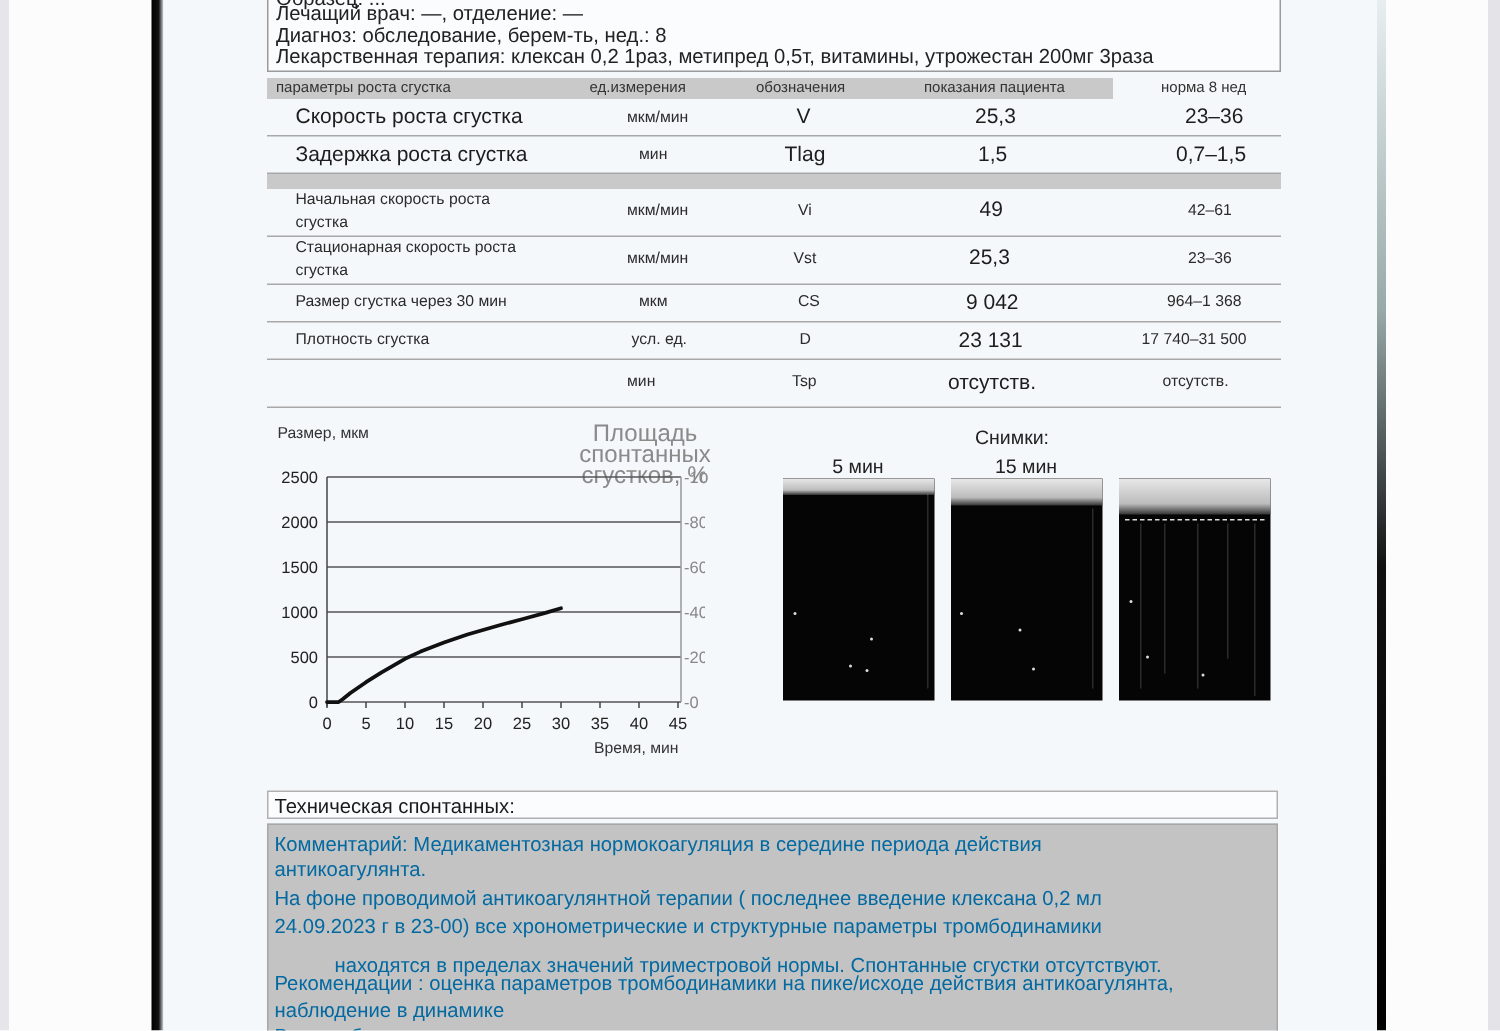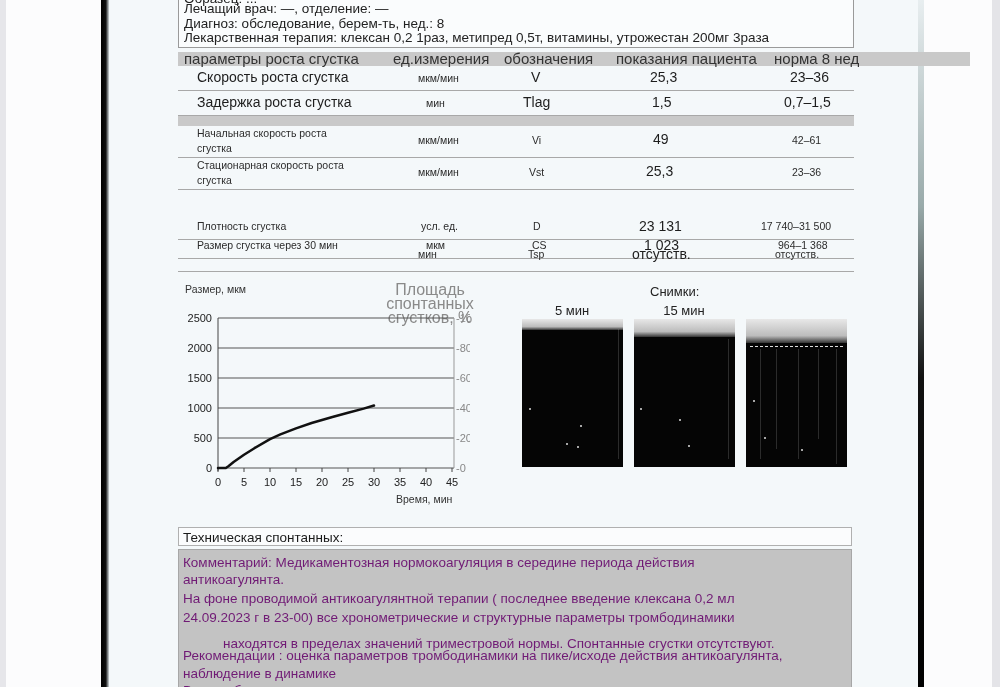--- a/index.html
+++ b/index.html
@@ -37,22 +37,22 @@
 
   
   .info-box {
     position: absolute; left: 178px; top: -12px; width: 674px; height: 58px;
     border: 1px solid #9a9a9a; background: #fafcfd;
   }
   .info-line {
     position: absolute; left: 184px; font-size: 13.5px; line-height: 16px; color: #222; white-space: nowrap;
   }
   .hdr-row {
-    position: absolute; left: 178px; top: 52px; width: 792px; height: 14px;
-    background: #c9c9c9; font-size: 15px; color: #333;
+    position: absolute; left: 178px; top: 52px; width: 564px; height: 14px;
+    background: #c9c9c9; font-size: 10px; color: #333;
   }
   .hdr-row span { position: absolute; top: 0; line-height: 14px; white-space: nowrap; }
   .row {
     position: absolute; left: 178px; width: 676px; border-bottom: 1px solid #a8a8a8;
   }
   .row span { position: absolute; white-space: nowrap; }
   .sep {
     position: absolute; left: 178px; width: 676px; height: 10px; background: #c9c9c9;
   }
   .big { font-size: 14px; color: #1d1d1d; }
@@ -78,21 +78,21 @@
 
   
   .tech-title {
     position: absolute; left: 178px; top: 527px; width: 674px; height: 19px;
     border: 1px solid #b0b0b0; background: #fbfcfd; font-size: 13.5px; line-height: 19px; padding-left: 4px; box-sizing: border-box;
   }
   .tech-body {
     position: absolute; left: 178px; top: 549px; width: 674px; height: 150px;
     background: #c3c3c3; border: 1px solid #a7a7a7; box-sizing: border-box;
   }
-  .tech-line { position: absolute; left: 183px; font-size: 13.5px; line-height: 17px; color: #701a75; white-space: nowrap; }
+  .tech-line { position: absolute; left: 183px; font-size: 13.5px; line-height: 17px; color: #0369a1; white-space: nowrap; }
 </style>
 </head>
 <body>
 
 <div class="left-margin"></div>
 <div class="left-edge"></div>
 <div class="paper"></div>
 <div class="right-edge"></div>
 <div class="right-margin"></div>
 
@@ -136,25 +136,25 @@
 </div>
 
 <div class="row small" style="top:158px;height:31px;">
   <span class="two-line" style="left:19px;top:0;"><span style="position:static">Стационарная скорость роста</span><br><span style="position:static">сгустка</span></span>
   <span style="left:240px;top:8px;">мкм/мин</span>
   <span style="left:351px;top:8px;">Vst</span>
   <span class="big" style="left:468px;top:5px;">25,3</span>
   <span style="left:614px;top:8px;">23–36</span>
 </div>
 
-<div class="row small" style="top:190px;height:24px;margin-top:44px;">
+<div class="row small" style="top:190px;height:24px;">
   <span style="left:19px;top:5px;">Размер сгустка через 30 мин</span>
   <span style="left:248px;top:5px;">мкм</span>
   <span style="left:354px;top:5px;">CS</span>
-  <span class="big" style="left:466px;top:3px;">1 023</span>
+  <span class="big" style="left:466px;top:3px;">9 042</span>
   <span style="left:600px;top:5px;">964–1 368</span>
 </div>
 
 <div class="row small" style="top:215px;height:24px;text-align:right;">
   <span style="left:19px;top:5px;">Плотность сгустка</span>
   <span style="left:243px;top:5px;">усл. ед.</span>
   <span style="left:355px;top:5px;">D</span>
   <span class="big" style="left:461px;top:3px;">23 131</span>
   <span style="left:583px;top:5px;">17 740–31 500</span>
 </div>

